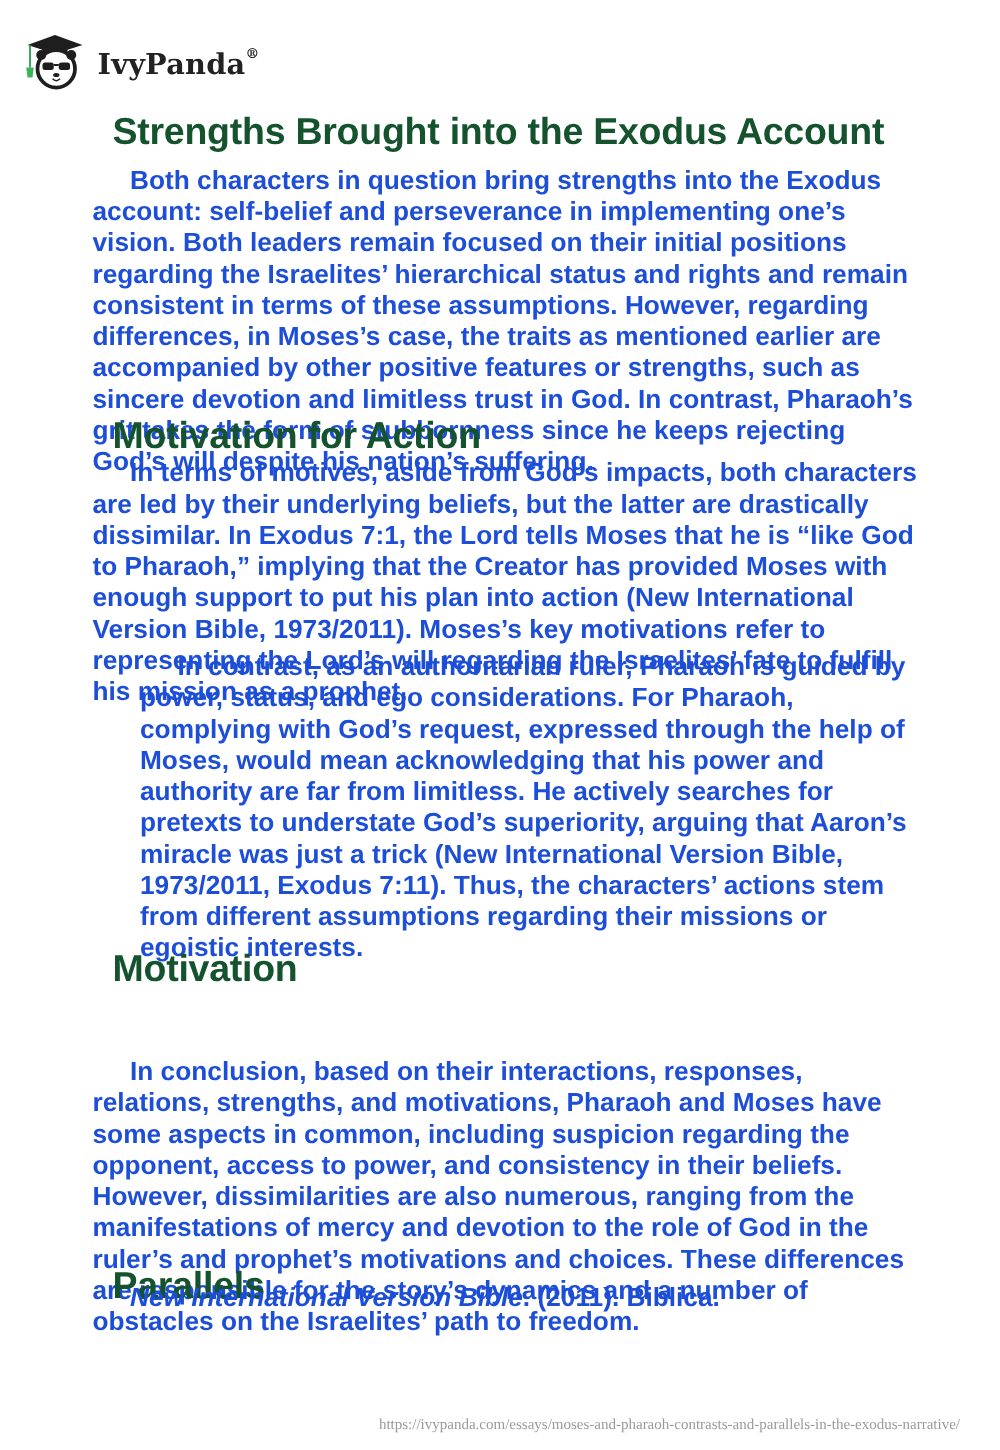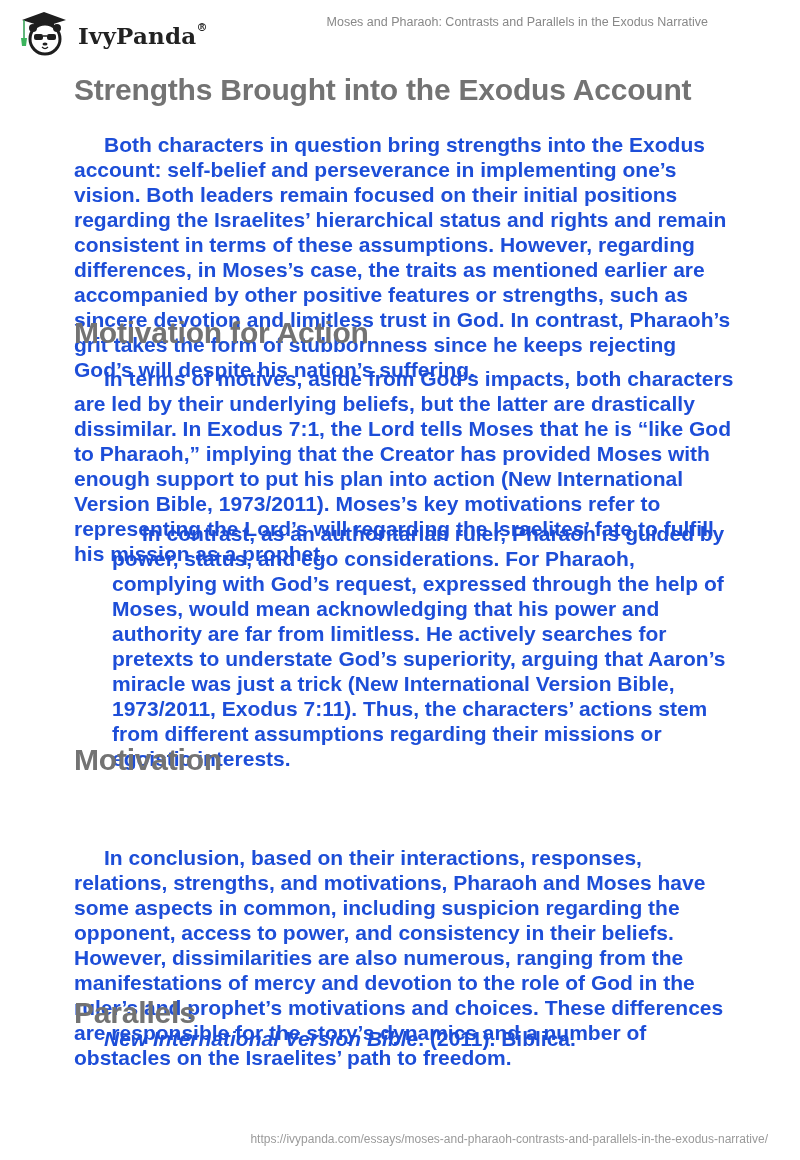--- a/index.html
+++ b/index.html
@@ -1,36 +1,36 @@
 <!DOCTYPE html>
 <html><head>
 <meta charset="utf-8">
 <style>
   html, body { margin: 0; padding: 0; background: #ffffff; }
   body { width: 800px; height: 1160px; position: relative; overflow: hidden; font-family: "Liberation Sans", sans-serif; color: #222222; }
-  .header { position: absolute; left: 0; top: 0; width: 740px; height: 60px; text-decoration: underline; }
+  .header { position: absolute; left: 0; top: 16px; width: 740px; height: 60px; text-decoration: underline; }
   .logo { position: absolute; left: 18px; top: 8px; display: flex; align-items: center; }
   .logo svg { width: 52px; height: 50px; }
   .logo-text { font-family: "DejaVu Serif", "Liberation Serif", serif; font-weight: bold; font-size: 23px; color: #222; margin-left: 8px; letter-spacing: 0.2px; }
   .logo-reg { font-size: 11px; vertical-align: super; position: relative; top: -4px; }
   .doc-title { position: absolute; right: 32px; top: 15px; font-size: 12.5px; color: #888888; }
   .content { position: absolute; left: 74px; top: 70px; width: 660px; }
-  h2 { font-size: 30px; font-weight: bold; margin: 0; color: #737373; line-height: 40px; letter-spacing: -0.2px; }
+  h2 { font-size: 30px; font-weight: bold; margin: 16px; color: #14532d; line-height: 40px; letter-spacing: -0.2px; }
   p { font-size: 21px; line-height: 25px; margin: 0; text-indent: 30px; color: #1d4ed8; font-weight: bold; }
   .sec1-h { position: absolute; top: 0; }
   .sec1-p { position: absolute; top: 62px; }
   .sec2-h { position: absolute; top: 243px; }
   .sec2-p1 { position: absolute; top: 296px; }
   .sec2-p2 { position: absolute; top: 451px; margin-left: 38px; }
   .sec3-h { position: absolute; top: 670px; }
   .sec3-p { position: absolute; top: 775px; }
   .sec4-h { position: absolute; top: 923px; }
   .ref { position: absolute; top: 956px; text-indent: 30px; }
   .ref i { font-style: italic; }
-  .footer-url { position: absolute; right: 32px; top: 1132px; font-size: 12px; color: #9a9a9a; }
+  .footer-url { position: absolute; right: 32px; top: 1132px; font-size: 12px; color: #9a9a9a; font-family: Liberation Serif, serif; }
 </style>
 </head>
 <body>
 
 <div class="header">
   <div class="logo">
     <span>
       <svg viewBox="0 0 52 50" xmlns="http://www.w3.org/2000/svg">
 
         <polygon points="4,12 26,4 48,12 26,19" fill="#1e1e1e"></polygon>
@@ -47,21 +47,20 @@
         <rect x="16" y="26" width="9" height="6" rx="2" fill="#1e1e1e"></rect>
         <rect x="29" y="26" width="9" height="6" rx="2" fill="#1e1e1e"></rect>
         <line x1="25" y1="28" x2="29" y2="28" stroke="#1e1e1e" stroke-width="1.5"></line>
 
         <ellipse cx="27" cy="36" rx="2.5" ry="1.6" fill="#1e1e1e"></ellipse>
         <path d="M24,39 Q27,42 30,39" stroke="#1e1e1e" stroke-width="1.2" fill="none"></path>
       </svg>
     </span>
     <span class="logo-text"><span>IvyPanda</span><span class="logo-reg">®</span></span>
   </div>
-  <div class="doc-title">Moses and Pharaoh: Contrasts and Parallels in the Exodus Narrative</div>
 </div>
 
 <div class="content">
   <h2 class="sec1-h">Strengths Brought into the Exodus Account</h2>
   <p class="sec1-p">Both characters in question bring strengths into the Exodus account: self-belief and perseverance in implementing one’s vision. Both leaders remain focused on their initial positions regarding the Israelites’ hierarchical status and rights and remain consistent in terms of these assumptions. However, regarding differences, in Moses’s case, the traits as mentioned earlier are accompanied by other positive features or strengths, such as sincere devotion and limitless trust in God. In contrast, Pharaoh’s grit takes the form of stubbornness since he keeps rejecting God’s will despite his nation’s suffering.</p>
 
   <h2 class="sec2-h">Motivation for Action</h2>
   <p class="sec2-p1">In terms of motives, aside from God’s impacts, both characters are led by their underlying beliefs, but the latter are drastically dissimilar. In Exodus 7:1, the Lord tells Moses that he is “like God to Pharaoh,” implying that the Creator has provided Moses with enough support to put his plan into action (New International Version Bible, 1973/2011). Moses’s key motivations refer to representing the Lord’s will regarding the Israelites’ fate to fulfill his mission as a prophet.</p>
   <p class="sec2-p2">In contrast, as an authoritarian ruler, Pharaoh is guided by power, status, and ego considerations. For Pharaoh, complying with God’s request, expressed through the help of Moses, would mean acknowledging that his power and authority are far from limitless. He actively searches for pretexts to understate God’s superiority, arguing that Aaron’s miracle was just a trick (New International Version Bible, 1973/2011, Exodus 7:11). Thus, the characters’ actions stem from different assumptions regarding their missions or egoistic interests.</p>
 

